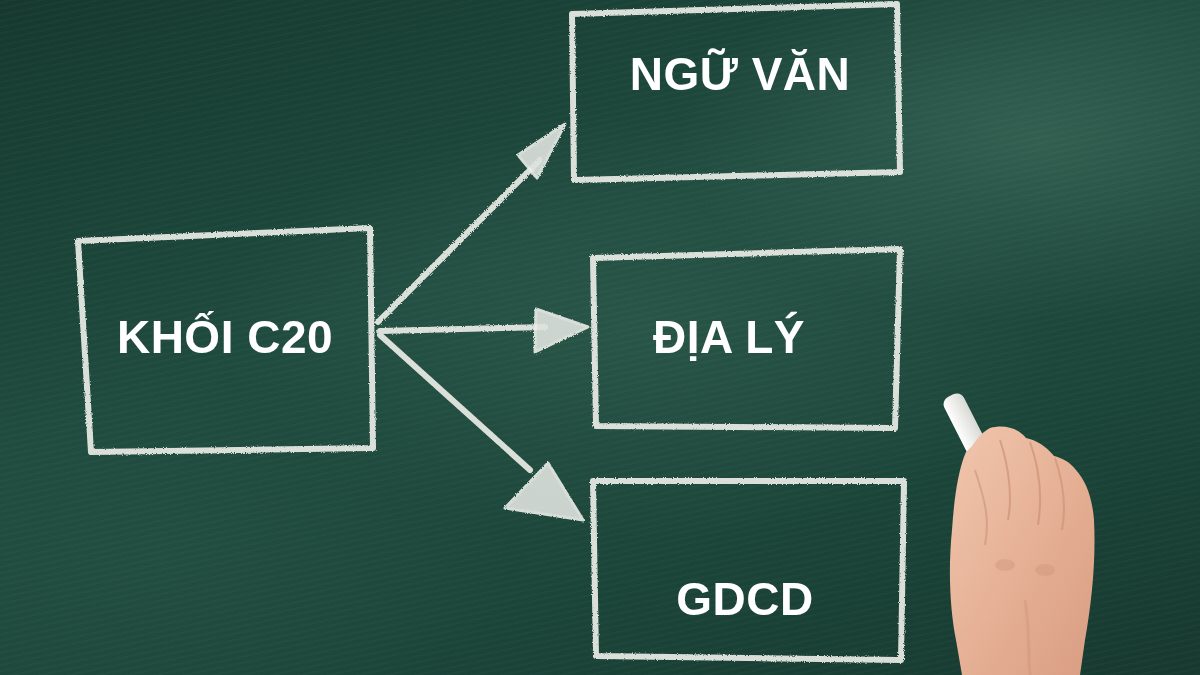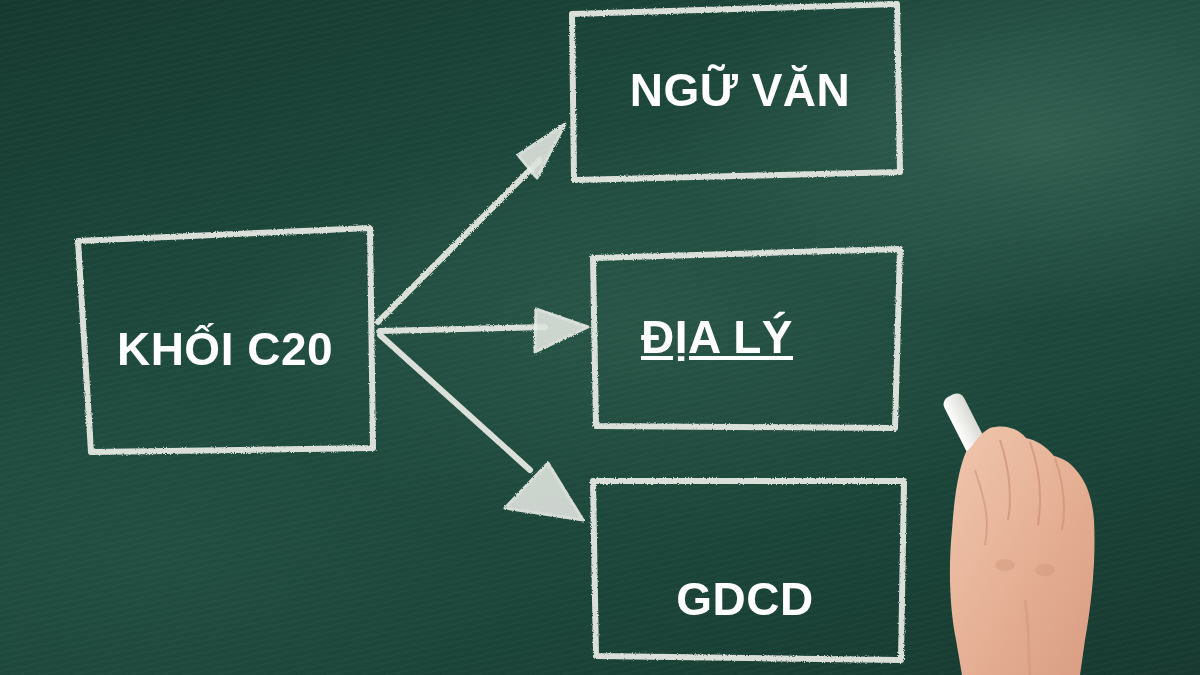--- a/index.html
+++ b/index.html
@@ -55,23 +55,23 @@
     <path d="M380,335 L530,470"></path>
   </g>
 
   <g fill="#dfe3de" stroke="#eceee9" stroke-width="3" stroke-linejoin="round" filter="url(#chalk)" opacity="0.9">
     <polygon points="565,124 518,155 537,178"></polygon>
     <polygon points="588,327 536,309 535,352"></polygon>
     <polygon points="583,520 505,508 548,463"></polygon>
   </g>
 </svg>
 
-<div class="label" style="left:80px; top:314px; width:290px; height:70px;">KHỐI C20</div>
-<div class="label" style="left:575px; top:55px; width:330px; height:70px;">NGỮ VĂN</div>
-<div class="label" style="left:562px; top:302px; width:310px; height:70px;text-decoration:underline;">ĐỊA LÝ</div>
+<div class="label" style="left:80px; top:302px; width:290px; height:70px;">KHỐI C20</div>
+<div class="label" style="left:575px; top:39px; width:330px; height:70px;">NGỮ VĂN</div>
+<div class="label" style="left:574px; top:302px; width:310px; height:70px;">ĐỊA LÝ</div>
 <div class="label" style="left:590px; top:564px; width:310px; height:70px;">GDCD</div>
 
 <svg class="layer" width="1200" height="675" viewBox="0 0 1200 675">
   <defs>
     <linearGradient id="skin" x1="0" y1="0" x2="1" y2="1">
       <stop offset="0" stop-color="#f0c7ae"></stop>
       <stop offset="0.5" stop-color="#e6b196"></stop>
       <stop offset="1" stop-color="#d99d82"></stop>
     </linearGradient>
     <linearGradient id="chalkstick" x1="0" y1="0" x2="1" y2="0">

